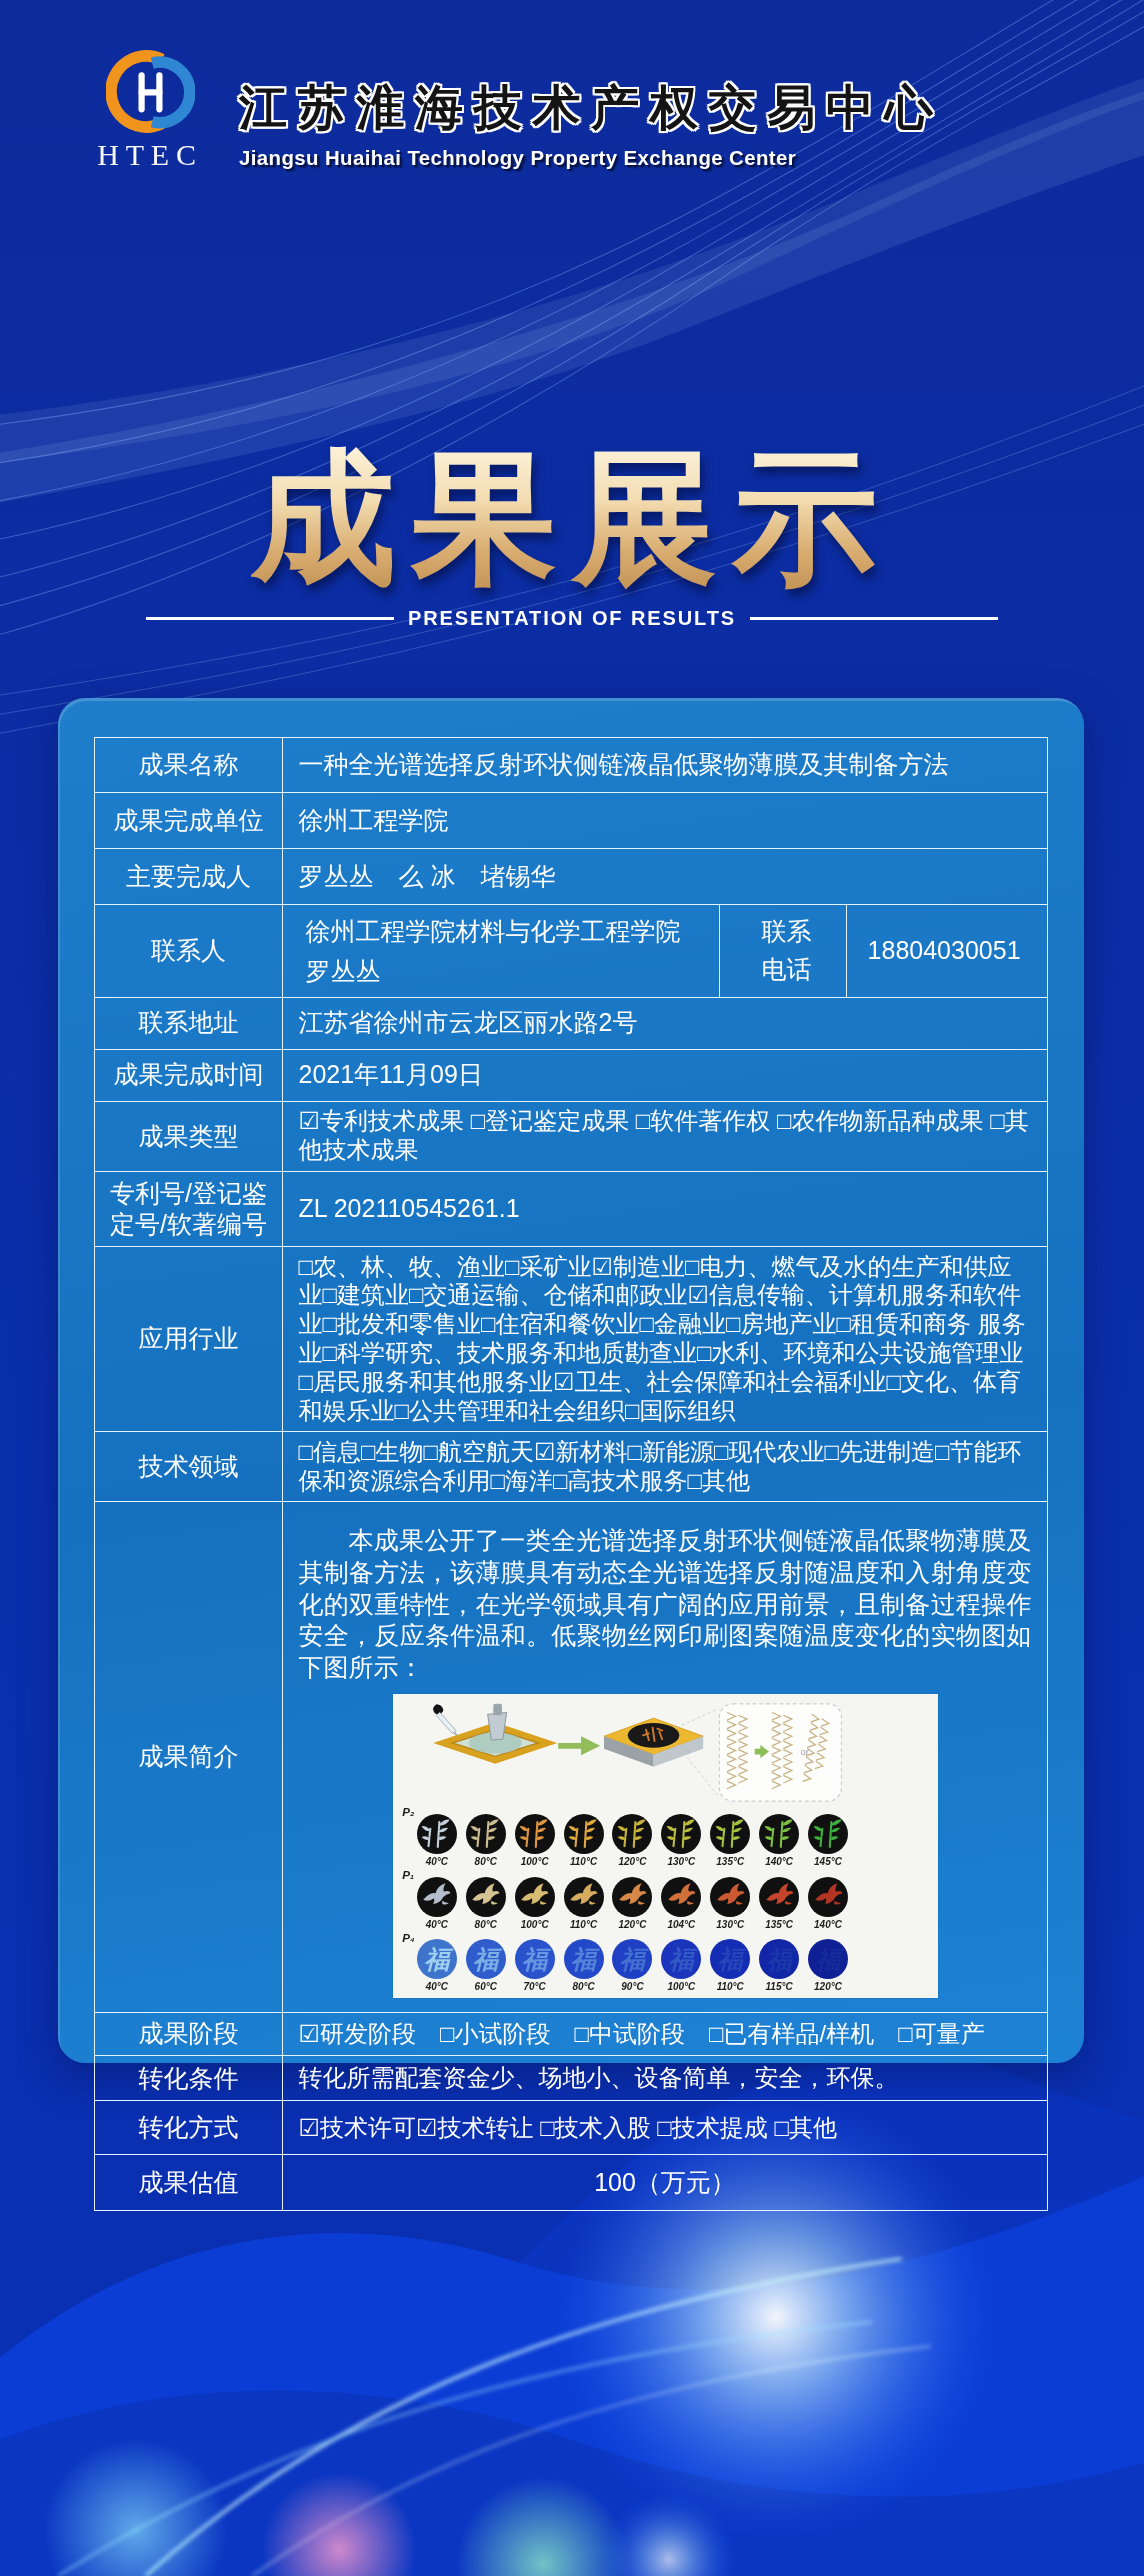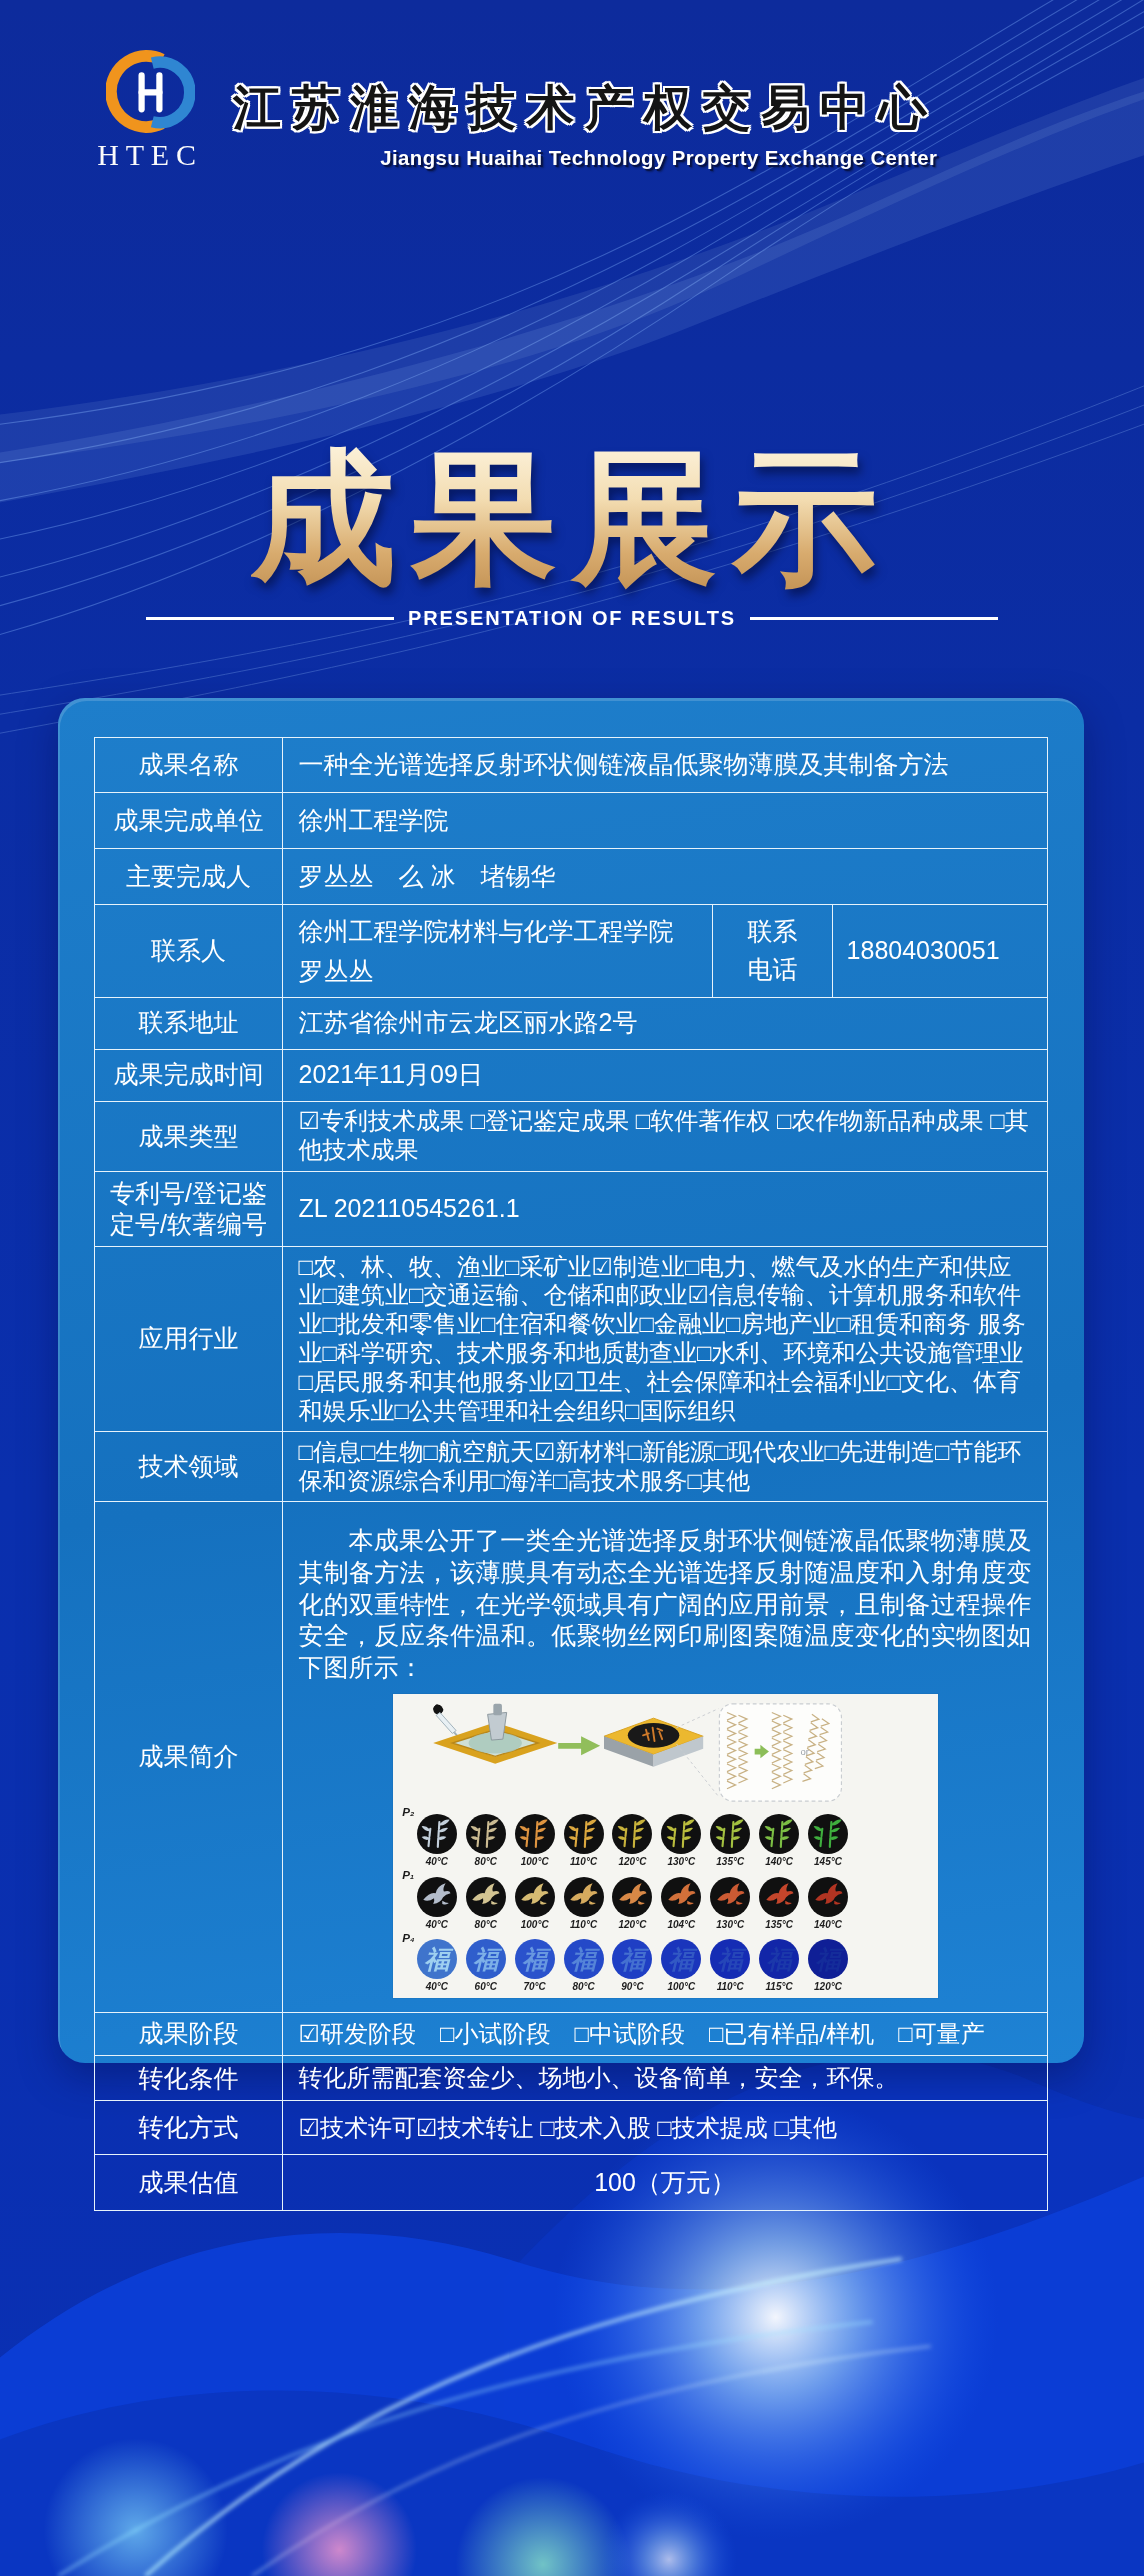--- a/index.html
+++ b/index.html
@@ -9,21 +9,21 @@
     font-family:"Liberation Sans","DejaVu Sans",sans-serif;color:#fff;
   }
   .bg-art{position:absolute;left:0;top:0;pointer-events:none;}
 
   
   .brand{position:absolute;left:89px;top:47px;display:flex;align-items:flex-start;}
   .logo-wrap{display:flex;flex-direction:column;align-items:center;width:122px;}
   .logo-svg{width:89px;height:89px;}
   .logo-text{font-family:"Liberation Serif","DejaVu Serif",serif;font-size:30px;letter-spacing:6.8px;
     color:#fbfbfb;margin-top:1.9px;font-weight:400;}
-  .org{margin-left:22px;padding-top:29px;text-align:right;}
+  .org{margin-left:28px;padding-top:29px;}
   .org-cn{font-size:48px;font-weight:900;letter-spacing:10.7px;color:#141414;white-space:nowrap;
     text-shadow:-1.9px -1.9px 0 #fff,1.9px -1.9px 0 #fff,-1.9px 1.9px 0 #fff,1.9px 1.9px 0 #fff,
                  0 -1.9px 0 #fff,0 1.9px 0 #fff,-1.9px 0 0 #fff,1.9px 0 0 #fff;}
   .org-en{font-size:20.4px;font-weight:700;color:#ffffff;margin-top:6.8px;letter-spacing:0.4px;white-space:nowrap;
     text-shadow:1.9px 1.9px 0 rgba(8,18,66,.9),2.9px 2.9px 1.9px rgba(0,0,0,.35);}
 
   
   .banner{position:absolute;left:0;right:0;top:438px;text-align:center;}
   .banner-title{
     display:inline-block;font-family:"DejaVu Serif","Liberation Serif",serif;
@@ -42,21 +42,21 @@
     box-shadow:0 13.6px 39px rgba(3,10,60,.35), inset 1.9px 2.9px 0 rgba(255,255,255,.16);}
   .rtable{position:absolute;left:36px;top:39px;width:954px;font-size:25px;}
   .trow{display:flex;border:1.6px solid #e7f3fb;border-top:0;box-sizing:border-box;}
   .trow.first{border-top:1.6px solid #e7f3fb;}
   .tlabel{flex:0 0 188px;box-sizing:border-box;border-right:1.6px solid #e7f3fb;
     display:flex;align-items:center;justify-content:center;text-align:center;
     padding:5.8px 9.7px;line-height:1.25;}
   .tvalue{flex:1;display:flex;align-items:center;padding:5.8px 15.5px;line-height:1.26;box-sizing:border-box;}
   .tvalue.block{display:block;}
   .minor{font-size:24px;line-height:1.2;letter-spacing:0;}
-  .h56{min-height:54px;} .h80{min-height:78px;}
+  .h56{min-height:54px;} .h80{min-height:78px;gap:7px;}
   .h66{min-height:64px;} .h60{min-height:58px;} .h188{min-height:182px;}
   .h44{min-height:43px;} .h46{min-height:45px;} .h54{min-height:52px;} .h58{min-height:56px;}
   .contact-val{flex:0 0 430px;box-sizing:border-box;border-right:1.6px solid #e7f3fb;
     display:flex;flex-direction:column;justify-content:center;padding:5.8px 15.5px;line-height:1.6;}
   .phone-label{flex:0 0 120px;box-sizing:border-box;border-right:1.6px solid #e7f3fb;
     display:flex;align-items:center;justify-content:center;text-align:center;padding:5.8px 3.9px;}
   .phone-label span{width:2.4em;line-height:1.5;}
   .phone-val{flex:1;display:flex;align-items:center;padding:5.8px 13.6px;}
   .center{justify-content:center;text-align:center;}
 

